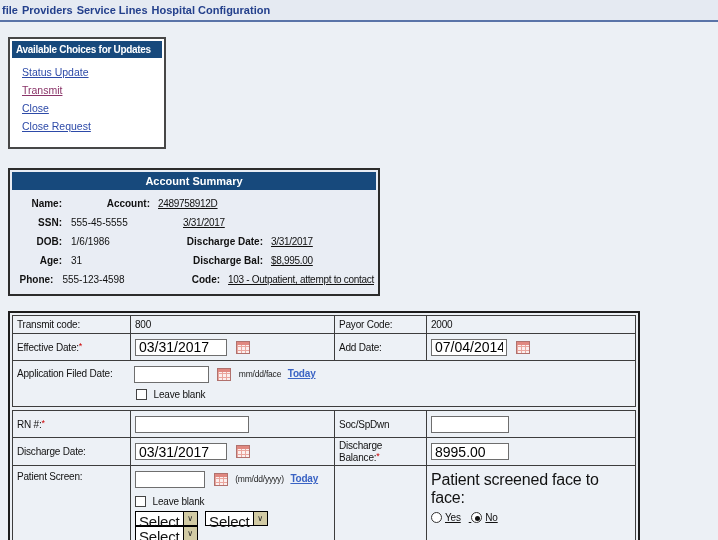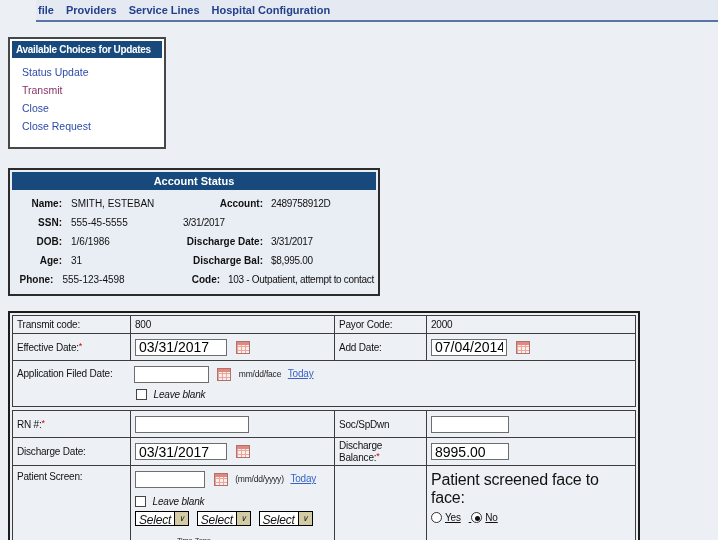--- a/index.html
+++ b/index.html
@@ -8,55 +8,54 @@
     font-family: "Liberation Sans", sans-serif;
     background:#ecf0f5;
     overflow:hidden;
     position:relative;
     color:#111;
   }
   
   .topnav {
     height:22px; background:#e5eaf2;
     border-bottom:2px solid #5a74a8;
-    display:flex; align-items:center; gap:12px;
+    display:flex; align-items:center; gap:4px;
     padding-left:2px;
-    margin-left:36px;
   }
   .topnav .nav-item {
     font-size:11px; font-weight:bold; color:#24408c; cursor:pointer; white-space:nowrap;
   }
   
   .choices-box {
     width:158px; margin:15px 0 16px 8px;
     border:2px solid #474747; background:#ffffff; padding:2px;
   }
   .panel-header {
     background:#17497c; color:#fff; font-weight:bold;
     font-size:10px; letter-spacing:-0.3px;
     padding:3px 4px; white-space:nowrap;
   }
   .choices-links { padding:9px 0 6px 10px; }
   .choices-links a {
     display:block; font-size:10.5px; margin-bottom:7px; line-height:11px;
-    color:#2d4aa8; cursor:pointer;
+    color:#2d4aa8; text-decoration:underline; cursor:pointer;
   }
   .choices-links a.visited { color:#8a3468; }
   
   .acct-panel {
     width:372px; margin:19px 0 0 8px;
     border:2px solid #2c2c2c; background:#e9edf4; padding:2px;
   }
   .acct-panel .panel-header { text-align:center; font-size:11px; letter-spacing:0; }
   .acct-body { padding:4px 2px 3px 2px; font-size:10px; }
   .acct-row { display:flex; line-height:19px; white-space:nowrap; }
   .as-l1 { width:48px; text-align:right; font-weight:bold; }
   .as-v1 { width:104px; margin-left:9px; }
   .as-l2 { width:88px; text-align:right; font-weight:bold; }
-  .as-v2 { margin-left:8px; letter-spacing:-0.3px; flex:1; overflow:visible; }
+  .as-v2 { margin-left:8px; letter-spacing:-0.3px; flex:1; overflow:visible;text-decoration:underline; }
   
   .form-outer {
     width:632px; margin:15px 0 0 8px;
     border:2px solid #1c1c1c; padding:2px;
   }
   table.frm {
     width:100%; border-collapse:collapse; table-layout:fixed;
     border:1px solid #141414; background:#edf1f6;
   }
   table.frm.second { margin-top:3px; }
@@ -85,33 +84,33 @@
   .cal {
     display:inline-block; width:14px; height:13px; margin-left:6px;
     border:1px solid #b0716d; vertical-align:middle; cursor:pointer;
     background:
       linear-gradient(#e08880,#e08880) 0 0/100% 3px no-repeat,
       repeating-linear-gradient(90deg,#eaa59d 0 1px,transparent 1px 4px),
       repeating-linear-gradient(#eaa59d 0 1px,transparent 1px 4px),
       #fbefee;
   }
   .hint { font-size:8.5px; color:#222; margin-left:5px; }
-  a.today { font-size:10px; color:#3a63c4; text-decoration:underline; cursor:pointer; margin-left:4px; }
+  a.today { font-size:10px; color:#3a63c4; text-decoration:underline; cursor:pointer; margin-left:4px;font-weight:bold; }
   .cbx {
     display:inline-block; width:11px; height:11px; background:#fff;
     border:1px solid #444; vertical-align:-2px; cursor:pointer;
   }
   .cbx-lbl { font-size:10px; margin-left:4px; }
-  .line { margin-top:6px;font-style:italic; }
+  .line { margin-top:6px; }
   
   .sel {
     display:inline-flex; align-items:stretch; border:1px solid #000;
     background:#fff; height:15px; margin-right:5px; cursor:pointer; vertical-align:middle;
   }
-  .sel .txt { font-size:12px; padding:1px 3px 0 3px; min-width:32px; }
+  .sel .txt { font-size:15px; padding:1px 3px 0 3px; min-width:32px; }
   .sel .btn {
     width:14px; background:#d2cba4; border-left:1px solid #000;
     display:flex; align-items:center; justify-content:center;
     font-size:8px; color:#222;
   }
   .sel .btn::after { content:"∨"; }
   
   .radio {
     display:inline-block; width:11px; height:11px; border:1px solid #333;
     border-radius:50%; background:#fff; vertical-align:-2px; cursor:pointer; position:relative;
@@ -146,25 +145,24 @@
   <div class="panel-header">Available Choices for Updates</div>
   <div class="choices-links">
     <a>Status Update</a>
     <a class="visited">Transmit</a>
     <a>Close</a>
     <a>Close Request</a>
   </div>
 </div>
 
 <div class="acct-panel">
-  <div class="panel-header">Account Status</div>
+  <div class="panel-header">Account Summary</div>
   <div class="acct-body">
     <div class="acct-row">
       <span class="as-l1">Name:</span>
-      <span class="as-v1">SMITH, ESTEBAN</span>
       <span class="as-l2">Account:</span>
       <span class="as-v2">2489758912D</span>
     </div>
     <div class="acct-row">
       <span class="as-l1">SSN:</span>
       <span class="as-v1">555-45-5555</span>
       <span class="as-v2">3/31/2017</span>
     </div>
     <div class="acct-row">
       <span class="as-l1">DOB:</span>

